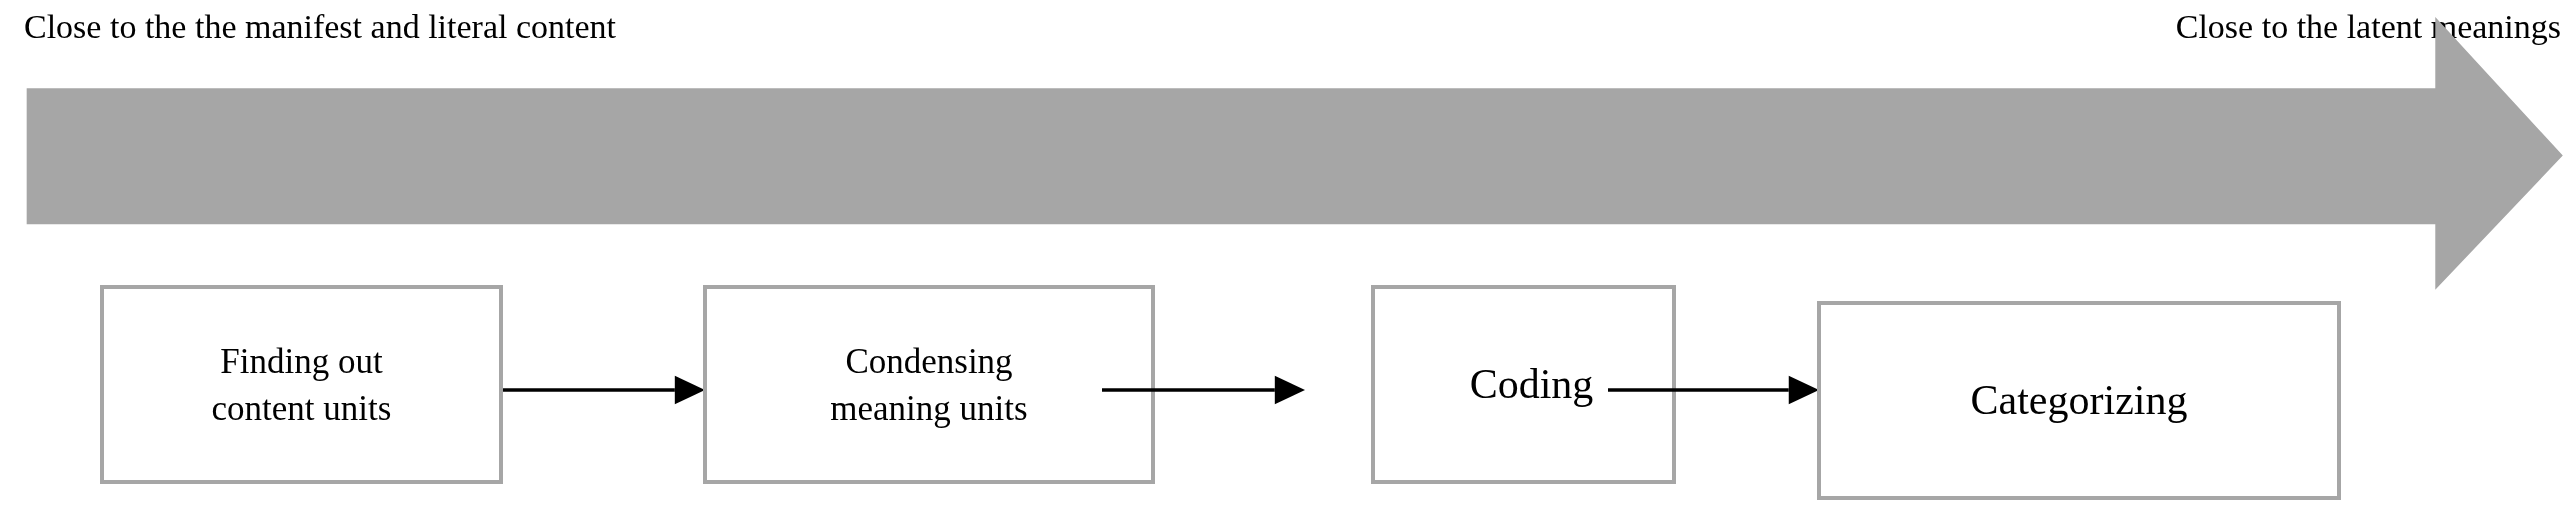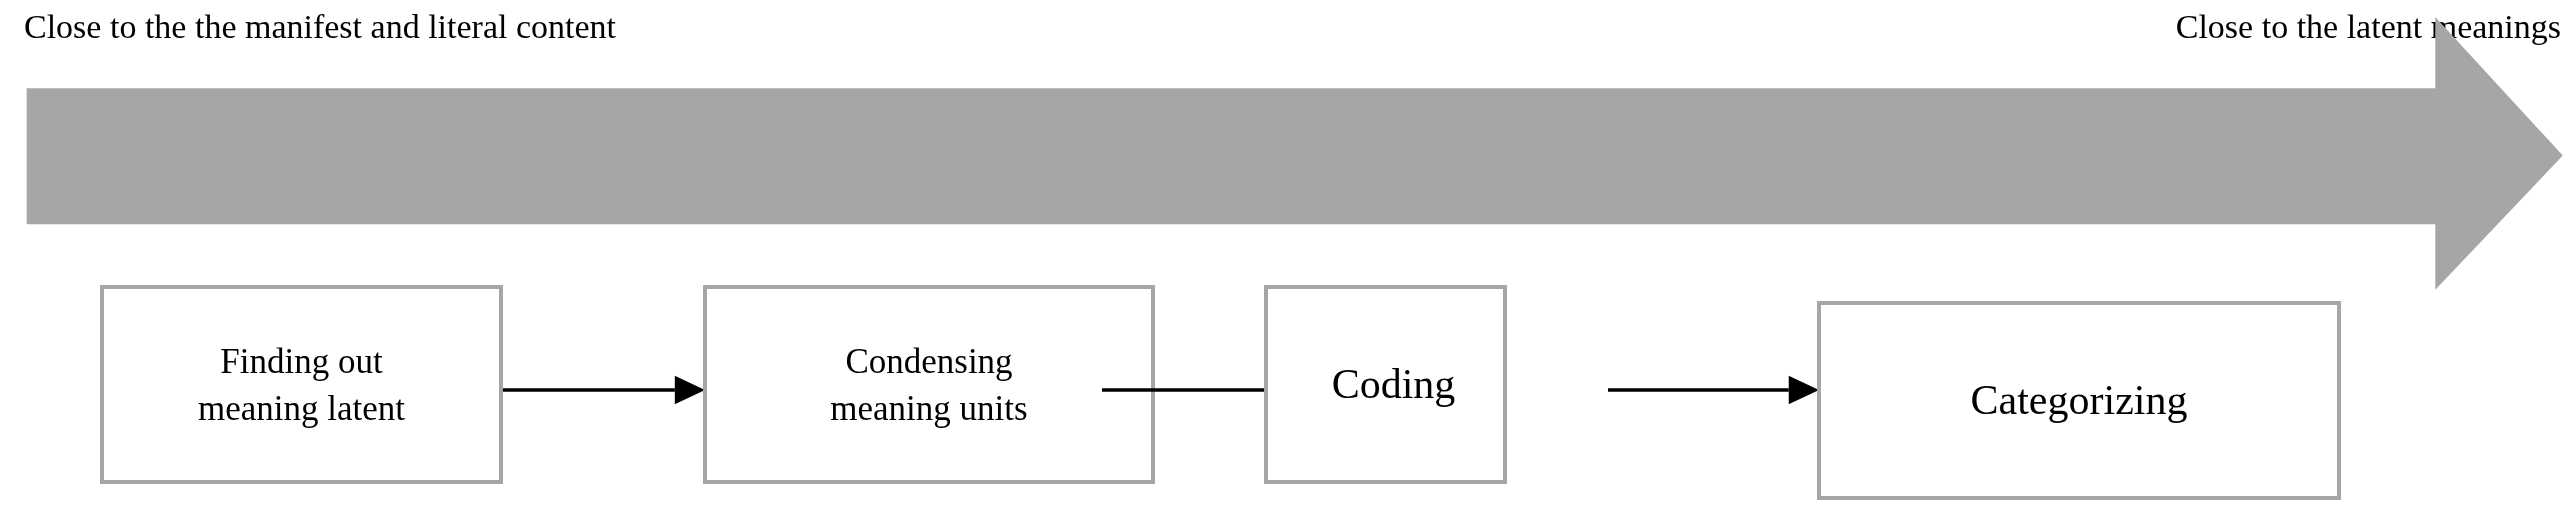--- a/index.html
+++ b/index.html
@@ -61,21 +61,21 @@
     color: #000000;
     padding: 0 6.7px;
     white-space: pre-line;
     font-family: "Liberation Serif", "DejaVu Serif", serif;
   }
   .process-box.wide-label .box-label { font-size: 35px; }
   .process-box.single-label .box-label { font-size: 42px; }
 
   #box-0 { left: 100px;  width: 403px; }
   #box-1 { left: 703px;  width: 452px; }
-  #box-2 { left: 1264px; width: 243px; padding-left: 16px; }
+  #box-2 { left: 1371px; width: 305px; padding-left: 16px; }
   #box-3 { left: 1817px; width: 524px; margin-top: 16px; }
 
   
   .connector {
     position: absolute;
     top: 369px;
     height: 42px;
     pointer-events: none;
   }
   #connector-0 { left: 503px;  width: 202px; }
@@ -90,21 +90,21 @@
   <div class="continuum-label" id="label-manifest">Close to the the manifest and literal content</div>
 
   <div class="continuum-label" id="label-latent">Close to the latent meanings</div>
 
   <svg id="continuum-arrow" viewBox="0 0 3030 330" preserveAspectRatio="none">
     <polygon points="2,85 2873,85 2873,0 3025,165 2873,325 2873,247 2,247" fill="#a6a6a6"></polygon>
   </svg>
 
   <div class="process-box wide-label" id="box-0">
     <span class="box-label">Finding out
-meaning latent</span>
+content units</span>
   </div>
 
   <svg class="connector" id="connector-0" viewBox="0 0 241 50" preserveAspectRatio="none">
     <line x1="0" y1="25" x2="205" y2="25" stroke="#000000" stroke-width="4"></line>
     <polygon points="205,8 241,25 205,42" fill="#000000"></polygon>
   </svg>
 
   <div class="process-box wide-label" id="box-1">
     <span class="box-label">Condensing
 meaning units</span>

